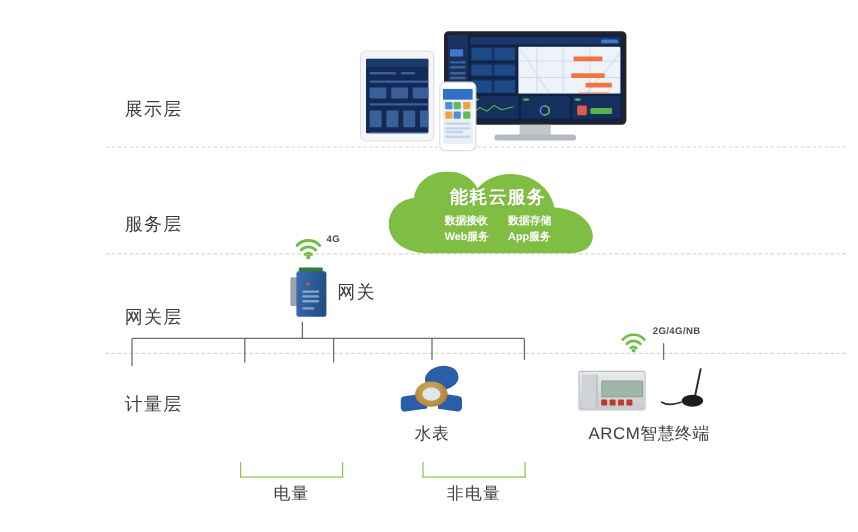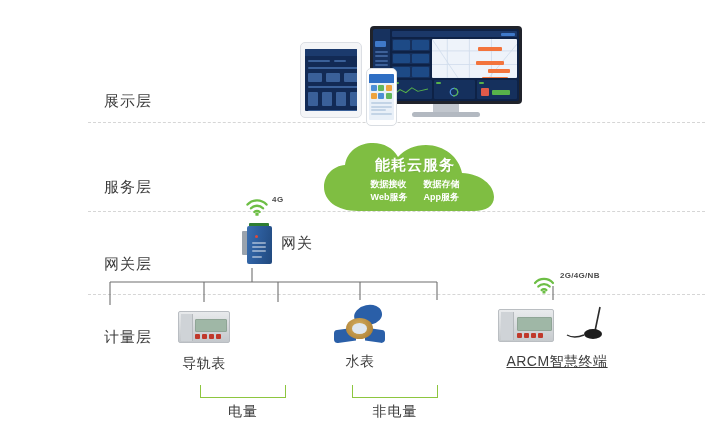--- a/index.html
+++ b/index.html
@@ -37,21 +37,21 @@
     position: absolute;
     left: 104px;
     width: 80px;
     text-align: left;
     font-size: 15px;
     letter-spacing: 1px;
     color: #3c3c3c;
     font-weight: 500;
     white-space: nowrap;
   }
-  #label-display { top: 92px; }
+  #label-display { top: 82px; }
   #label-service { top: 178px; }
   #label-gateway { top: 255px; }
   #label-meter   { top: 328px; }
 
   
   #display-devices {
     position: absolute;
     left: 300px;
     top: 8px;
     width: 235px;
@@ -419,21 +419,21 @@
     margin-top: 6px;
     font-size: 14px;
     letter-spacing: .5px;
     color: #3c3c3c;
     white-space: nowrap;
   }
   #dev-din   { left: 164px; top: 305px; }
   #dev-elec  { left: 238px; top: 305px; }
   #dev-water { left: 320px; top: 303px; }
   #dev-gas   { left: 394px; top: 303px; }
-  #dev-arcm  { left: 492px; top: 303px; width: 130px; text-decoration: underline; }
+  #dev-arcm  { left: 476px; top: 303px; width: 130px; }
 
   
   .din {
     position: absolute;
     left: 50%; transform: translateX(-50%);
     top: 6px;
     width: 52px; height: 32px;
     background: linear-gradient(180deg,#e8eaec 0%, #d4d7da 55%, #c4c8cc 100%);
     border: 1px solid #b9bdc2;
     border-radius: 2px;
@@ -863,35 +863,20 @@
         <i style="top:16px"></i>
         <i style="top:20px"></i>
         <i style="top:24px"></i>
         <i style="top:30px;width:10px"></i>
       </div>
     </div>
 
     <div class="gw-label">网关</div>
   </div>
 
-  <div class="device" id="dev-din">
-    <div class="dev-art">
-      <div class="din">
-        <div class="terminal"></div>
-        <div class="scr"></div>
-        <div class="btns">
-            <i></i>
-            <i></i>
-            <i></i>
-            <i></i>
-          </div>
-      </div>
-    </div>
-    <div class="dev-label">导轨表</div>
-  </div>
 
 
   <div class="device" id="dev-water">
     <div class="dev-art">
       <div class="water">
         <div class="lid"></div>
         <div class="bodyl"></div>
         <div class="bodyr"></div>
         <div class="dial"></div>
       </div>

